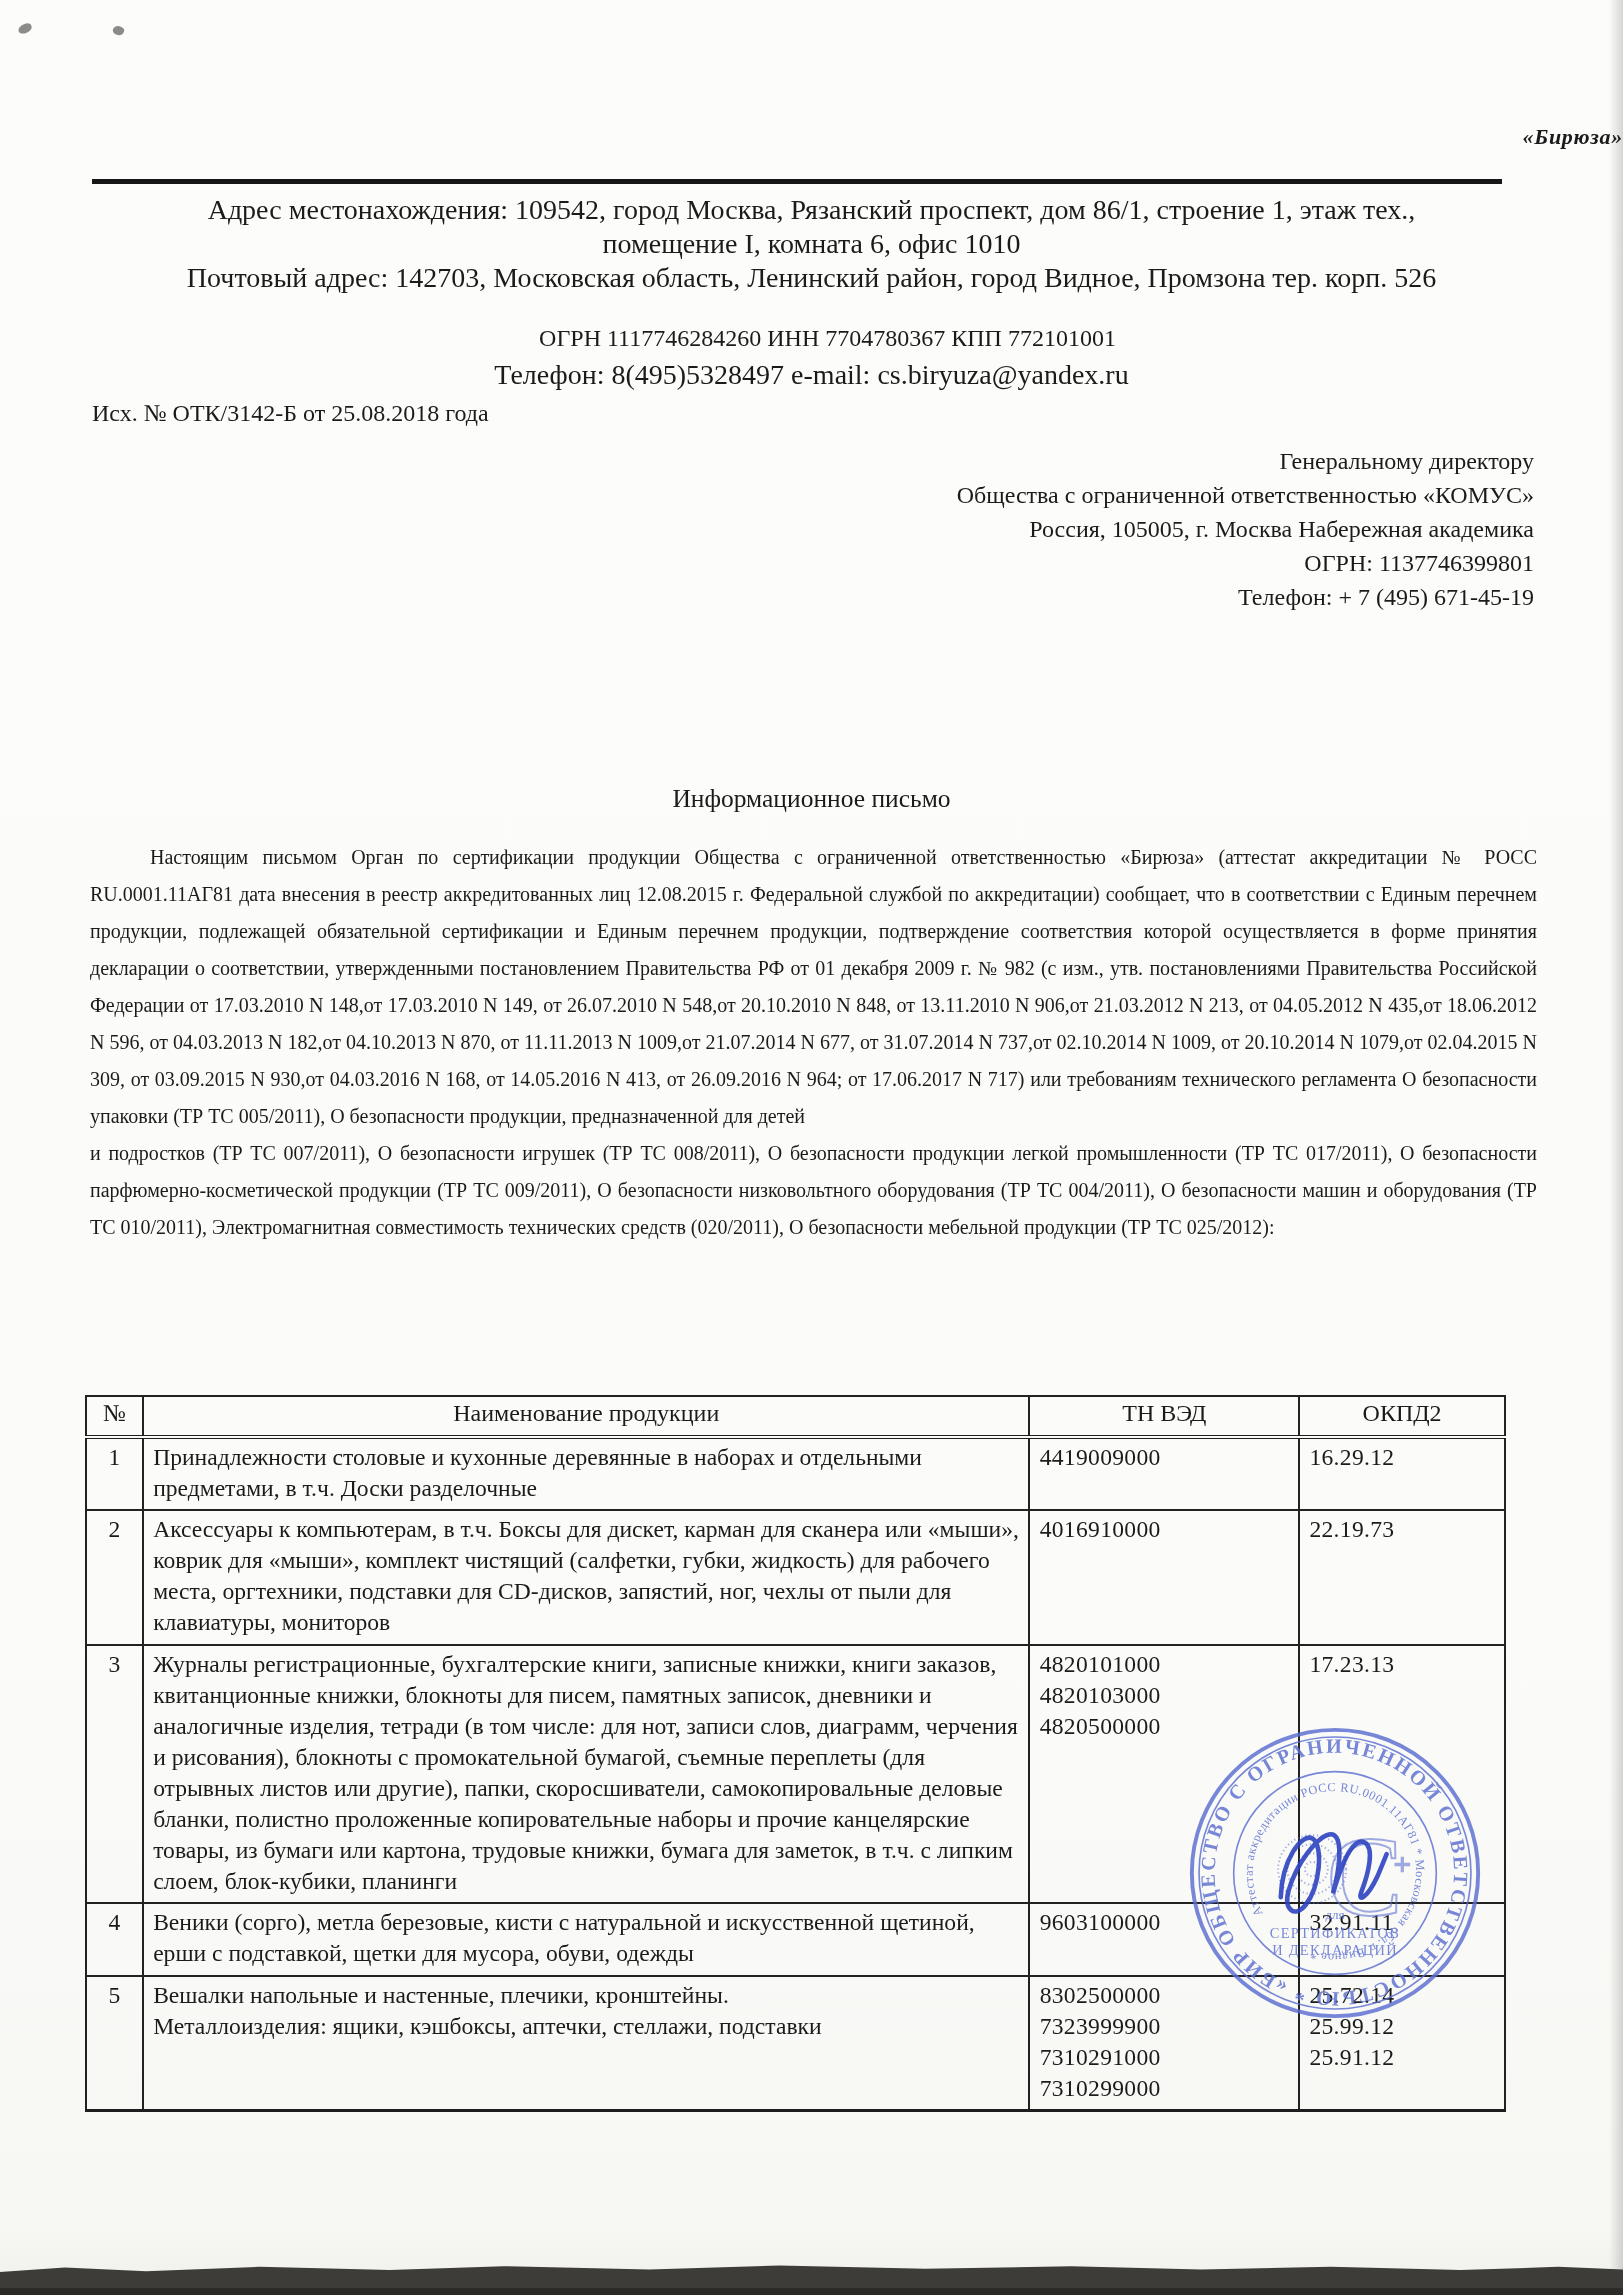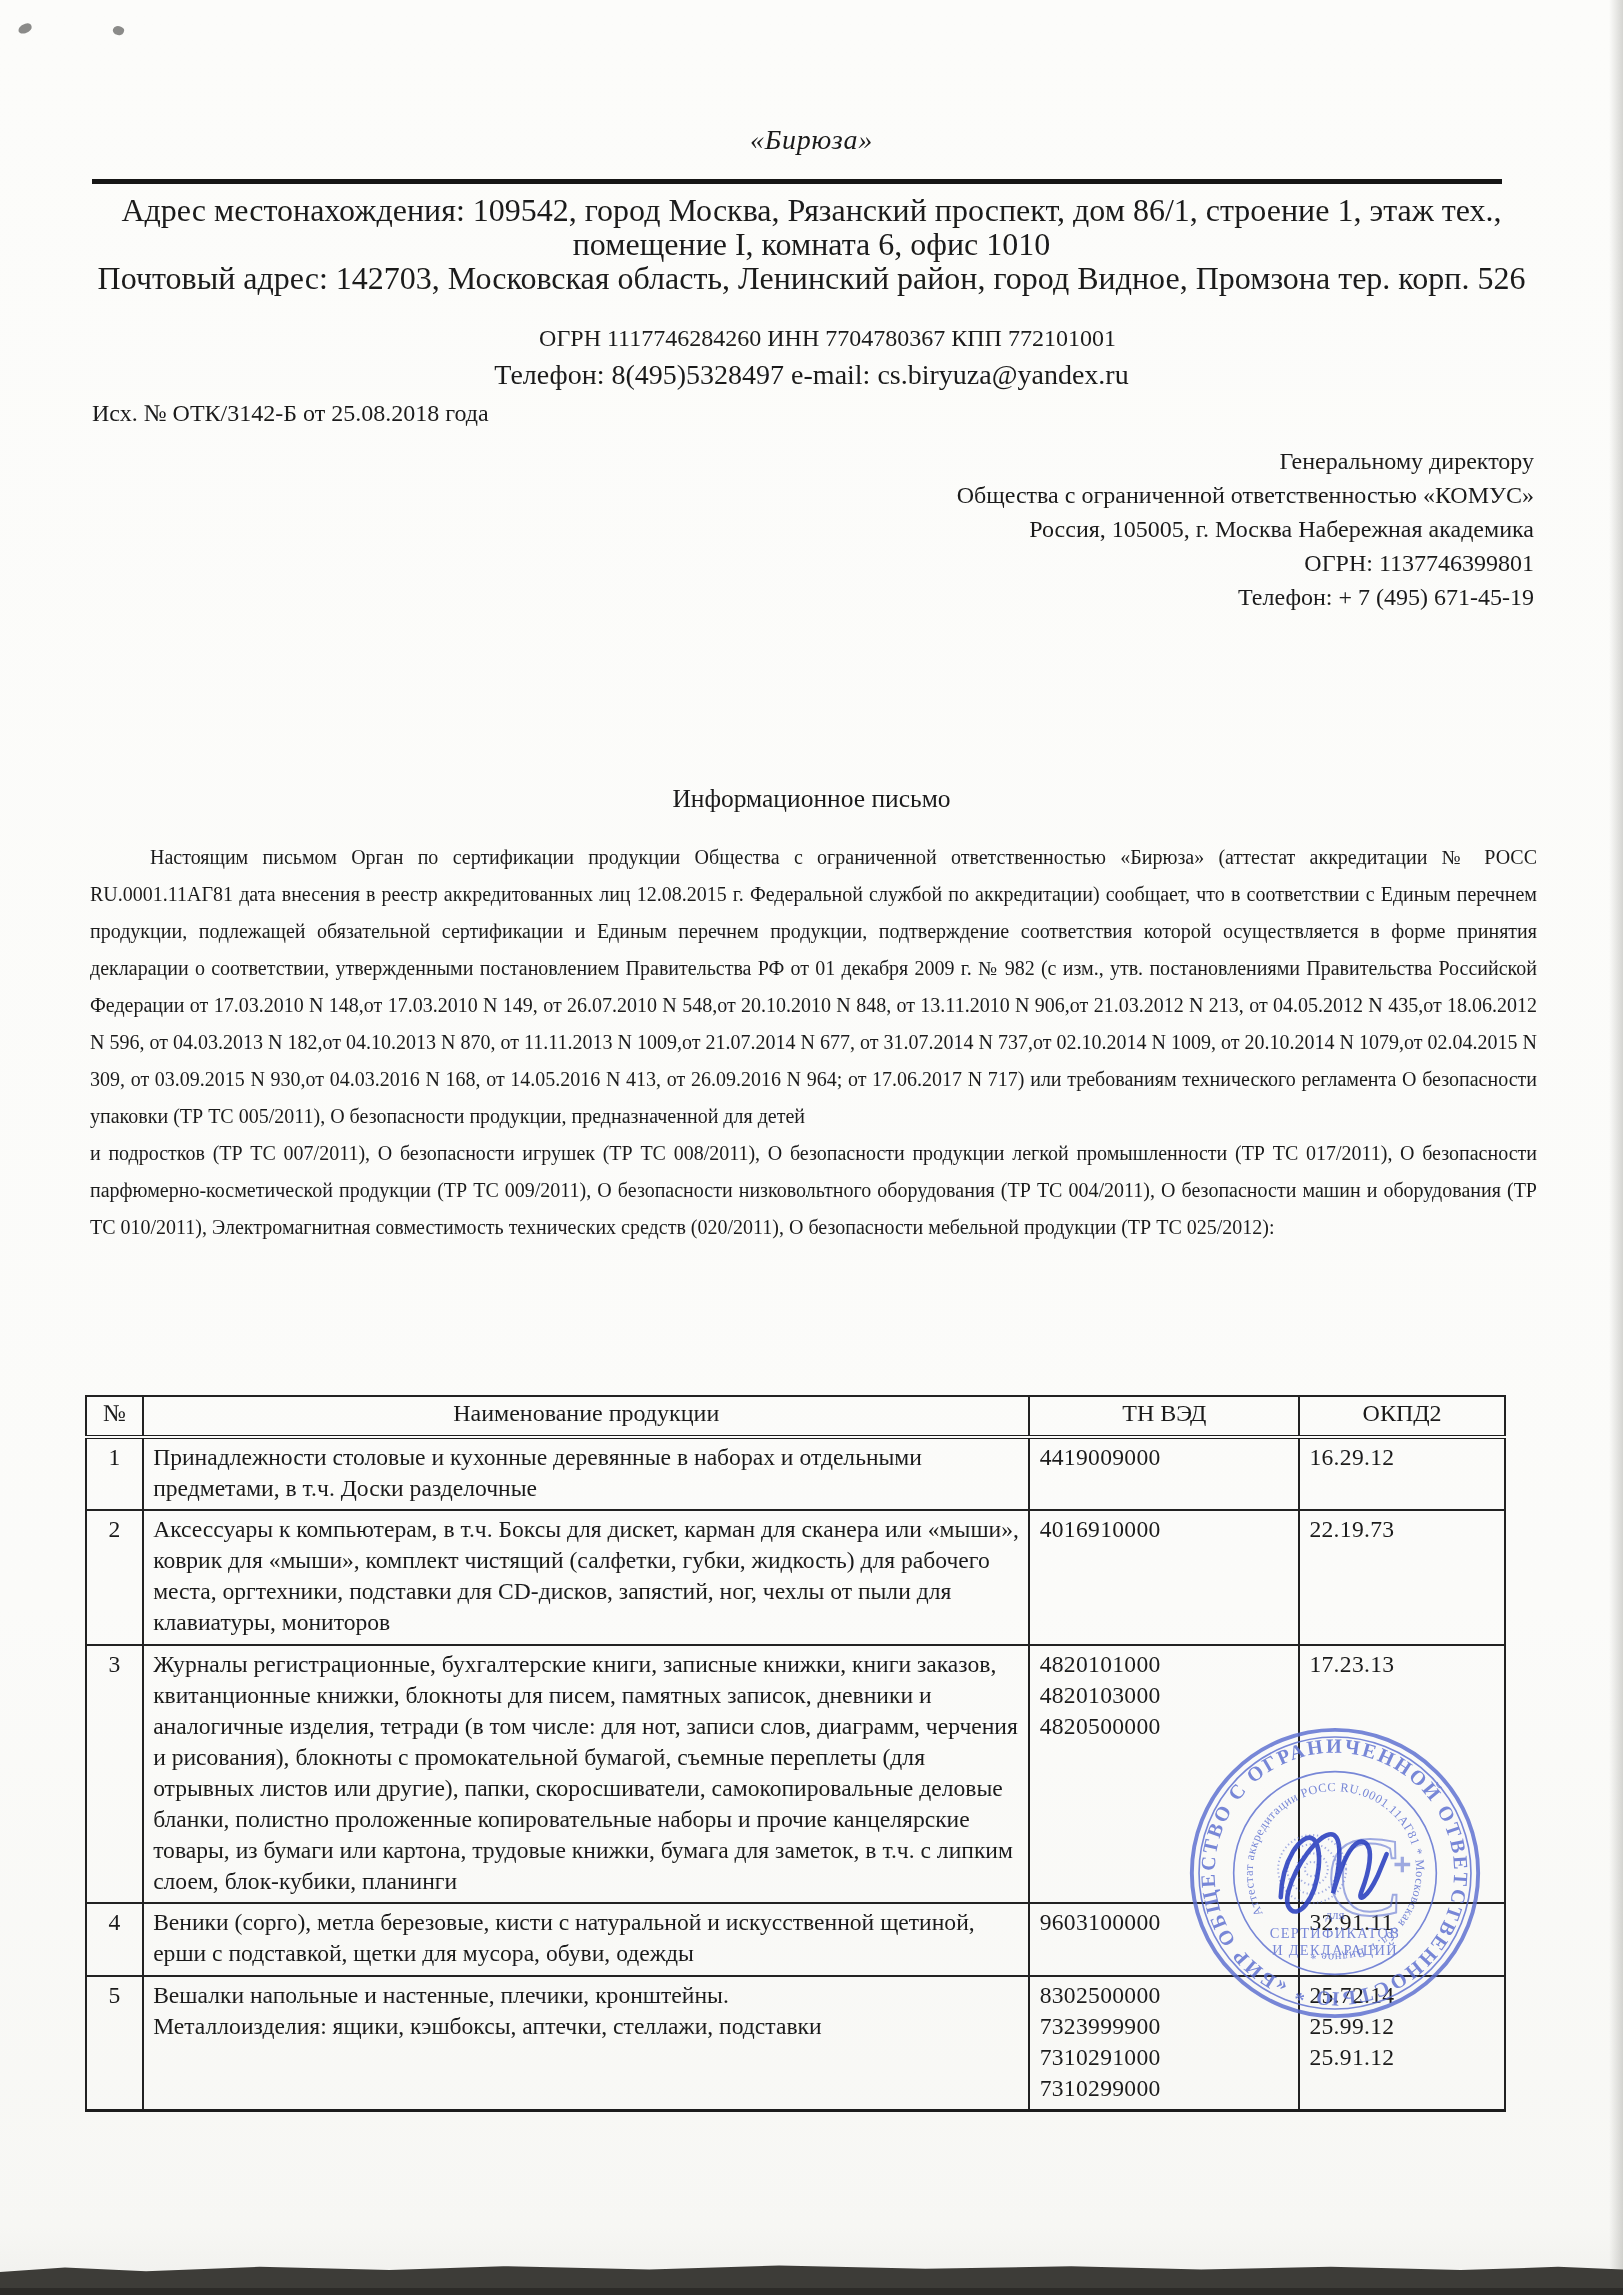--- a/index.html
+++ b/index.html
@@ -6,23 +6,23 @@
   .page{
     position:relative; width:1623px; height:2295px; overflow:hidden;
     background:linear-gradient(180deg,#fcfcfa 0%,#fbfbf9 70%,#f7f7f4 97%,#efefec 100%);
     font-family:"Liberation Serif","DejaVu Serif",serif;
     color:#1b1b1b;
   }
   .abs{position:absolute;}
   .center{left:0;width:1623px;text-align:center;}
   
   .org1{top:73px;font-size:31px;font-weight:bold;font-style:italic;letter-spacing:1px;}
-  .org2{top:124px;font-size:28px;font-weight:normal;font-style:italic;letter-spacing:0.7px;}
+  .org2{top:124px;font-size:22px;font-weight:bold;font-style:italic;letter-spacing:0.7px;text-align:right;}
   .rule{top:179px;left:92px;width:1410px;height:4.6px;background:#161616;}
-  .addr{font-size:32px;line-height:34px;}
+  .addr{font-size:28px;line-height:34px;}
   .a1{top:193px;} .a2{top:227px;} .a3{top:261px;}
   .ogrn{top:325px;font-size:24px;margin-left:16px;}
   .phone{top:359px;font-size:28px;}
   .ref{top:400px;left:92px;font-size:24px;}
   
   .addressee{top:444px;right:89px;text-align:right;font-size:24px;line-height:34px;}
   
   .title{top:784px;font-size:25.5px;}
   .body-text{top:839px;left:90px;width:1447px;font-size:20px;line-height:37px;text-align:justify;}
   .body-text p{margin:0;}

